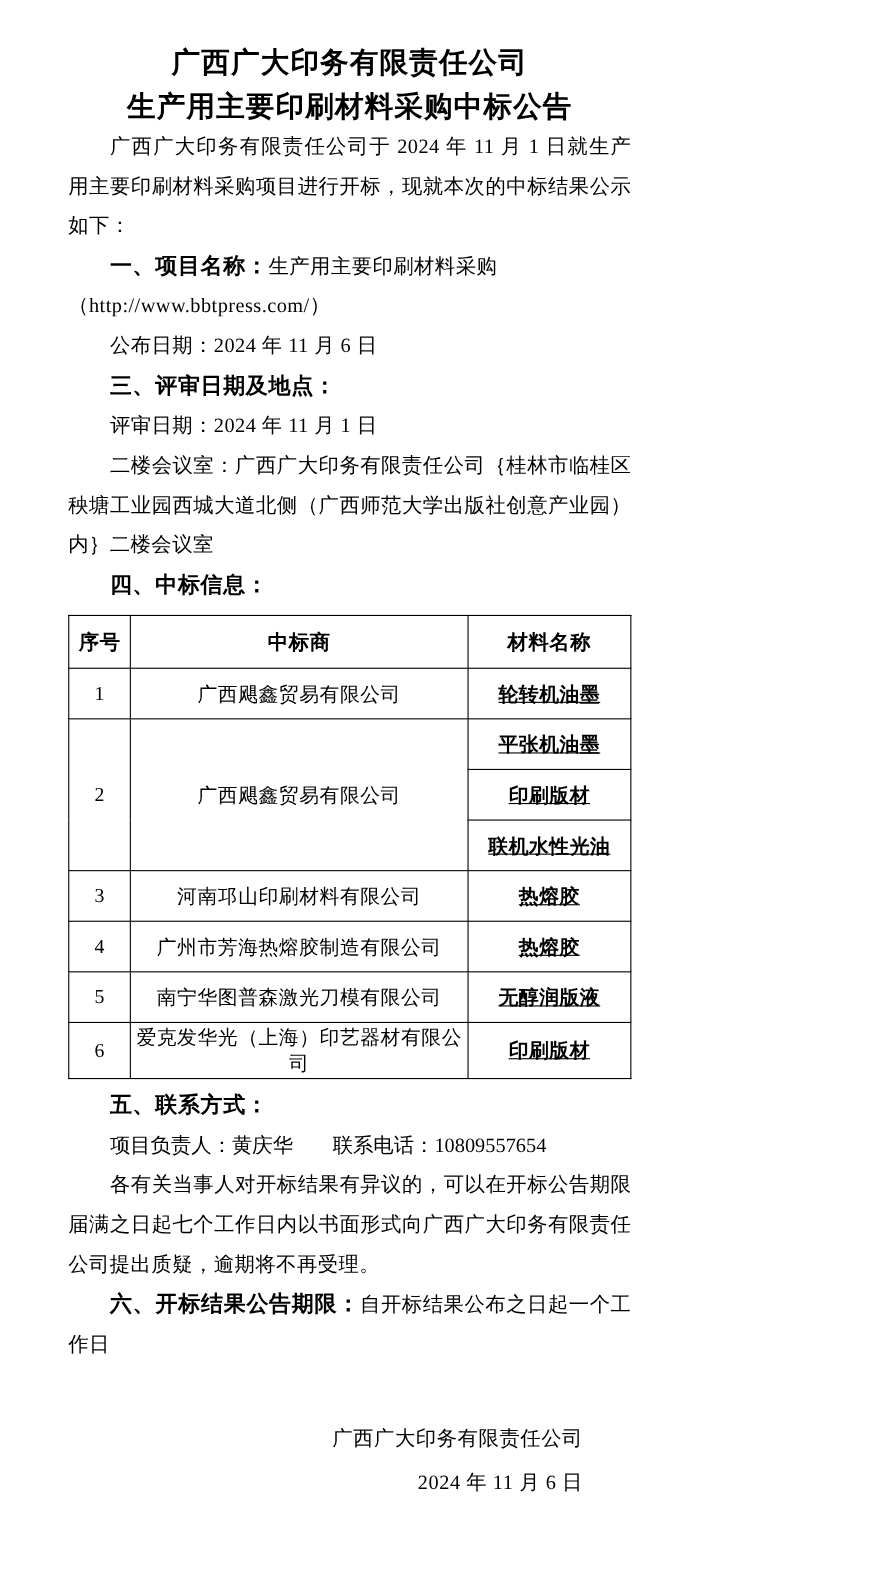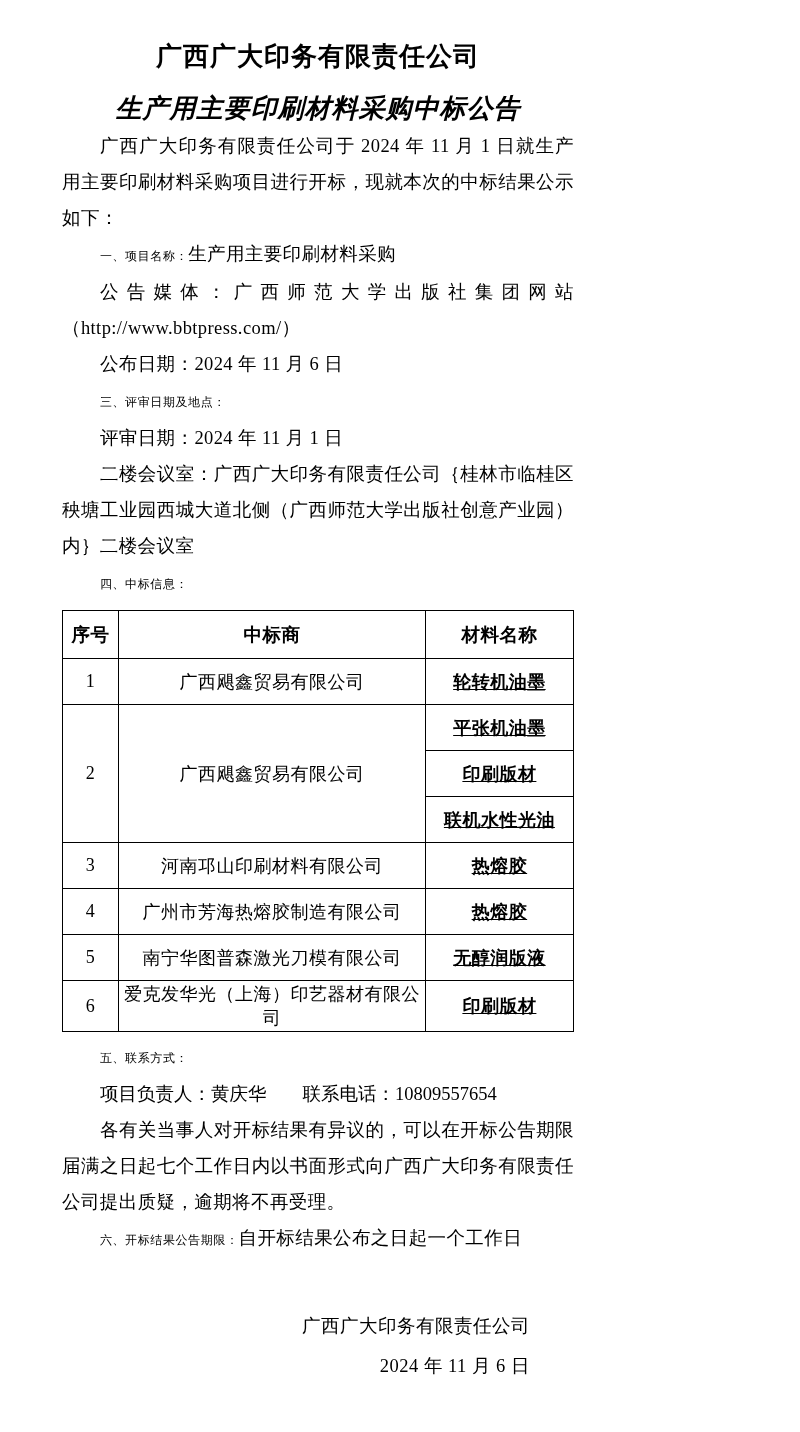--- a/index.html
+++ b/index.html
@@ -22,38 +22,37 @@
   }
   .title {
     text-align: center;
     font-family: "Liberation Sans", "DejaVu Sans", sans-serif;
     font-weight: bold;
     font-size: 26px;
     line-height: 40px;
     letter-spacing: 1px;
   }
   .title-line2 {
-    margin-top: 12px;
-    font-style: italic;
+    margin-top: 0;
   }
   p.body {
     font-size: 18.5px;
     line-height: 36px;
     margin: 0;
     text-align: justify;
     text-justify: inter-ideograph;
     letter-spacing: 0.4px;
   }
   p.indent {
     text-indent: 2.05em;
   }
   .section-head {
     font-family: "Liberation Sans", "DejaVu Sans", sans-serif;
-    font-weight: normal;
-    font-size: 12px;
+    font-weight: bold;
+    font-size: 20px;
     letter-spacing: 0.6px;
   }
   .spread {
     text-align: justify;
     text-align-last: justify;
   }
   .mono {
     font-family: "Liberation Serif", "DejaVu Serif", serif;
   }
   .gap-top {
@@ -119,23 +118,20 @@
     <div class="title-line2">生产用主要印刷材料采购中标公告</div>
   </div>
 
   <p class="body indent gap-top">广西广大印务有限责任公司于 2024 年 11 月 1 日就生产用主要印刷材料采购项目进行开标，现就本次的中标结果公示如下：</p>
 
   <p class="body indent">
     <span class="section-head">一、项目名称：</span><span>生产用主要印刷材料采购</span>
   </p>
 
 
-  <p class="body indent spread">
-    <span>公告媒体：</span><span>广西师范大学出版社集团网站</span>
-  </p>
 
   <p class="body mono">
     <span>（http://www.bbtpress.com/）</span>
   </p>
 
   <p class="body indent">
     <span>公布日期：</span><span>2024 年 11 月 6 日</span>
   </p>
 
   <p class="body indent">

